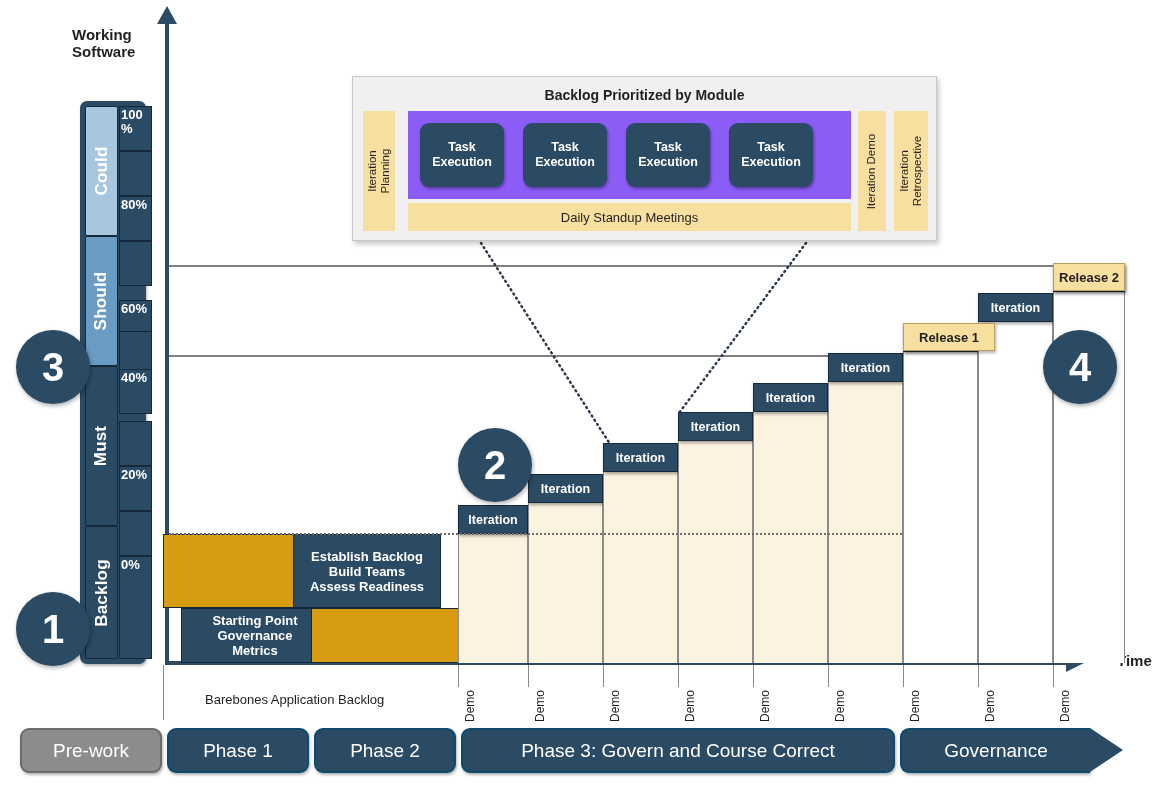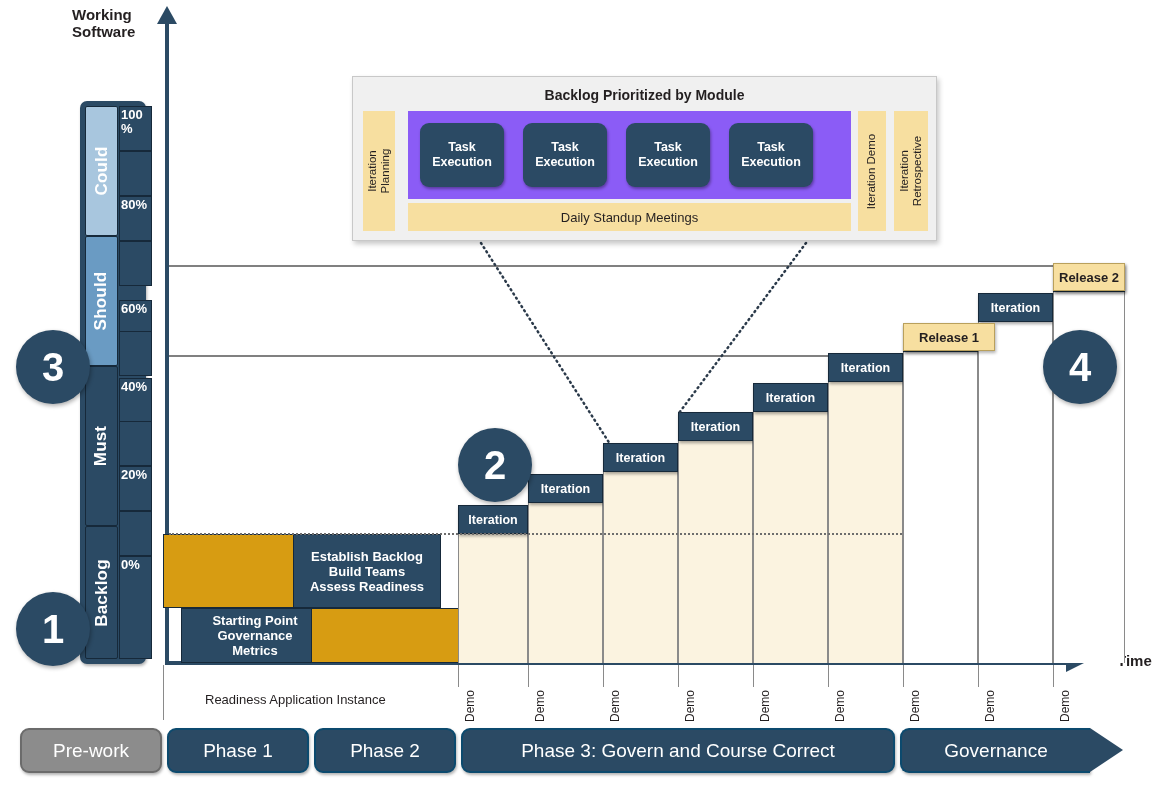--- a/index.html
+++ b/index.html
@@ -1,21 +1,21 @@
 <!DOCTYPE html>
 <html><head>
 <meta charset="utf-8">
 <style>
   html,body{margin:0;padding:0;background:#ffffff;}
   body{font-family:"Liberation Sans", sans-serif;-webkit-font-smoothing:antialiased;}
   #stage{position:relative;width:1171px;height:800px;overflow:hidden;background:#fff;}
   .abs{position:absolute;}
 
   
-  #axis-title{left:72px;top:6px;width:110px;font-size:15px;font-weight:bold;color:#231f20;line-height:17px;}
+  #axis-title{left:72px;top:26px;width:110px;font-size:15px;font-weight:bold;color:#231f20;line-height:17px;}
 
   
   #yaxis-line{left:165px;top:22px;width:4px;height:641px;background:#2b4a64;}
   #yaxis-head{left:157px;top:6px;width:0;height:0;border-left:10px solid transparent;border-right:10px solid transparent;border-bottom:18px solid #2b4a64;}
 
   
   #xaxis-line{left:165px;top:661px;width:905px;height:4px;background:#2b4a64;}
   #xaxis-head{left:1066px;top:654px;width:0;height:0;border-top:9px solid transparent;border-bottom:9px solid transparent;border-left:18px solid #2b4a64;}
   #xaxis-label{left:1117px;top:652px;font-size:15px;font-weight:bold;color:#231f20;}
 
@@ -108,21 +108,21 @@
         </div>
         <div class="tickcell" style="top:50px;height:45px;"></div>
         <div class="tickcell" style="top:95px;height:45px;">
           <b>80%</b>
         </div>
         <div class="tickcell" style="top:140px;height:45px;"></div>
         <div class="tickcell" style="top:199px;height:45px;">
           <b>60%</b>
         </div>
         <div class="tickcell" style="top:230px;height:45px;"></div>
-        <div class="tickcell" style="top:277px;height:45px;">
+        <div class="tickcell" style="top:268px;height:45px;">
           <b>40%</b>
         </div>
         <div class="tickcell" style="top:320px;height:45px;"></div>
         <div class="tickcell" style="top:365px;height:45px;">
           <b>20%</b>
         </div>
         <div class="tickcell" style="top:410px;height:45px;"></div>
         <div class="tickcell" style="top:455px;height:103px;">
           <b>0%</b>
         </div>
@@ -213,21 +213,21 @@
       <div class="abs demotick" style="left:828px;top:665px;height:22px;"></div>
       <div class="abs demolabel" style="left:833px;top:722px;">Demo</div>
       <div class="abs demotick" style="left:903px;top:665px;height:22px;"></div>
       <div class="abs demolabel" style="left:908px;top:722px;">Demo</div>
       <div class="abs demotick" style="left:978px;top:665px;height:22px;"></div>
       <div class="abs demolabel" style="left:983px;top:722px;">Demo</div>
       <div class="abs demotick" style="left:1053px;top:665px;height:22px;"></div>
       <div class="abs demolabel" style="left:1058px;top:722px;">Demo</div>
       <div class="abs demotick" style="left:163px;top:665px;height:55px;"></div>
     </div>
-  <div class="abs" id="barebones">Readiness Application Instance</div>
+  <div class="abs" id="barebones">Barebones Application Backlog</div>
 
   <div id="markers">
       <div class="circle" style="left:16px;top:592px;">1</div>
       <div class="circle" style="left:458px;top:428px;">2</div>
       <div class="circle" style="left:16px;top:330px;">3</div>
       <div class="circle" style="left:1043px;top:330px;">4</div>
     </div>
 
   <div id="phases">
       <div class="phase grey" style="left:20px;width:142px;">Pre-work</div>

